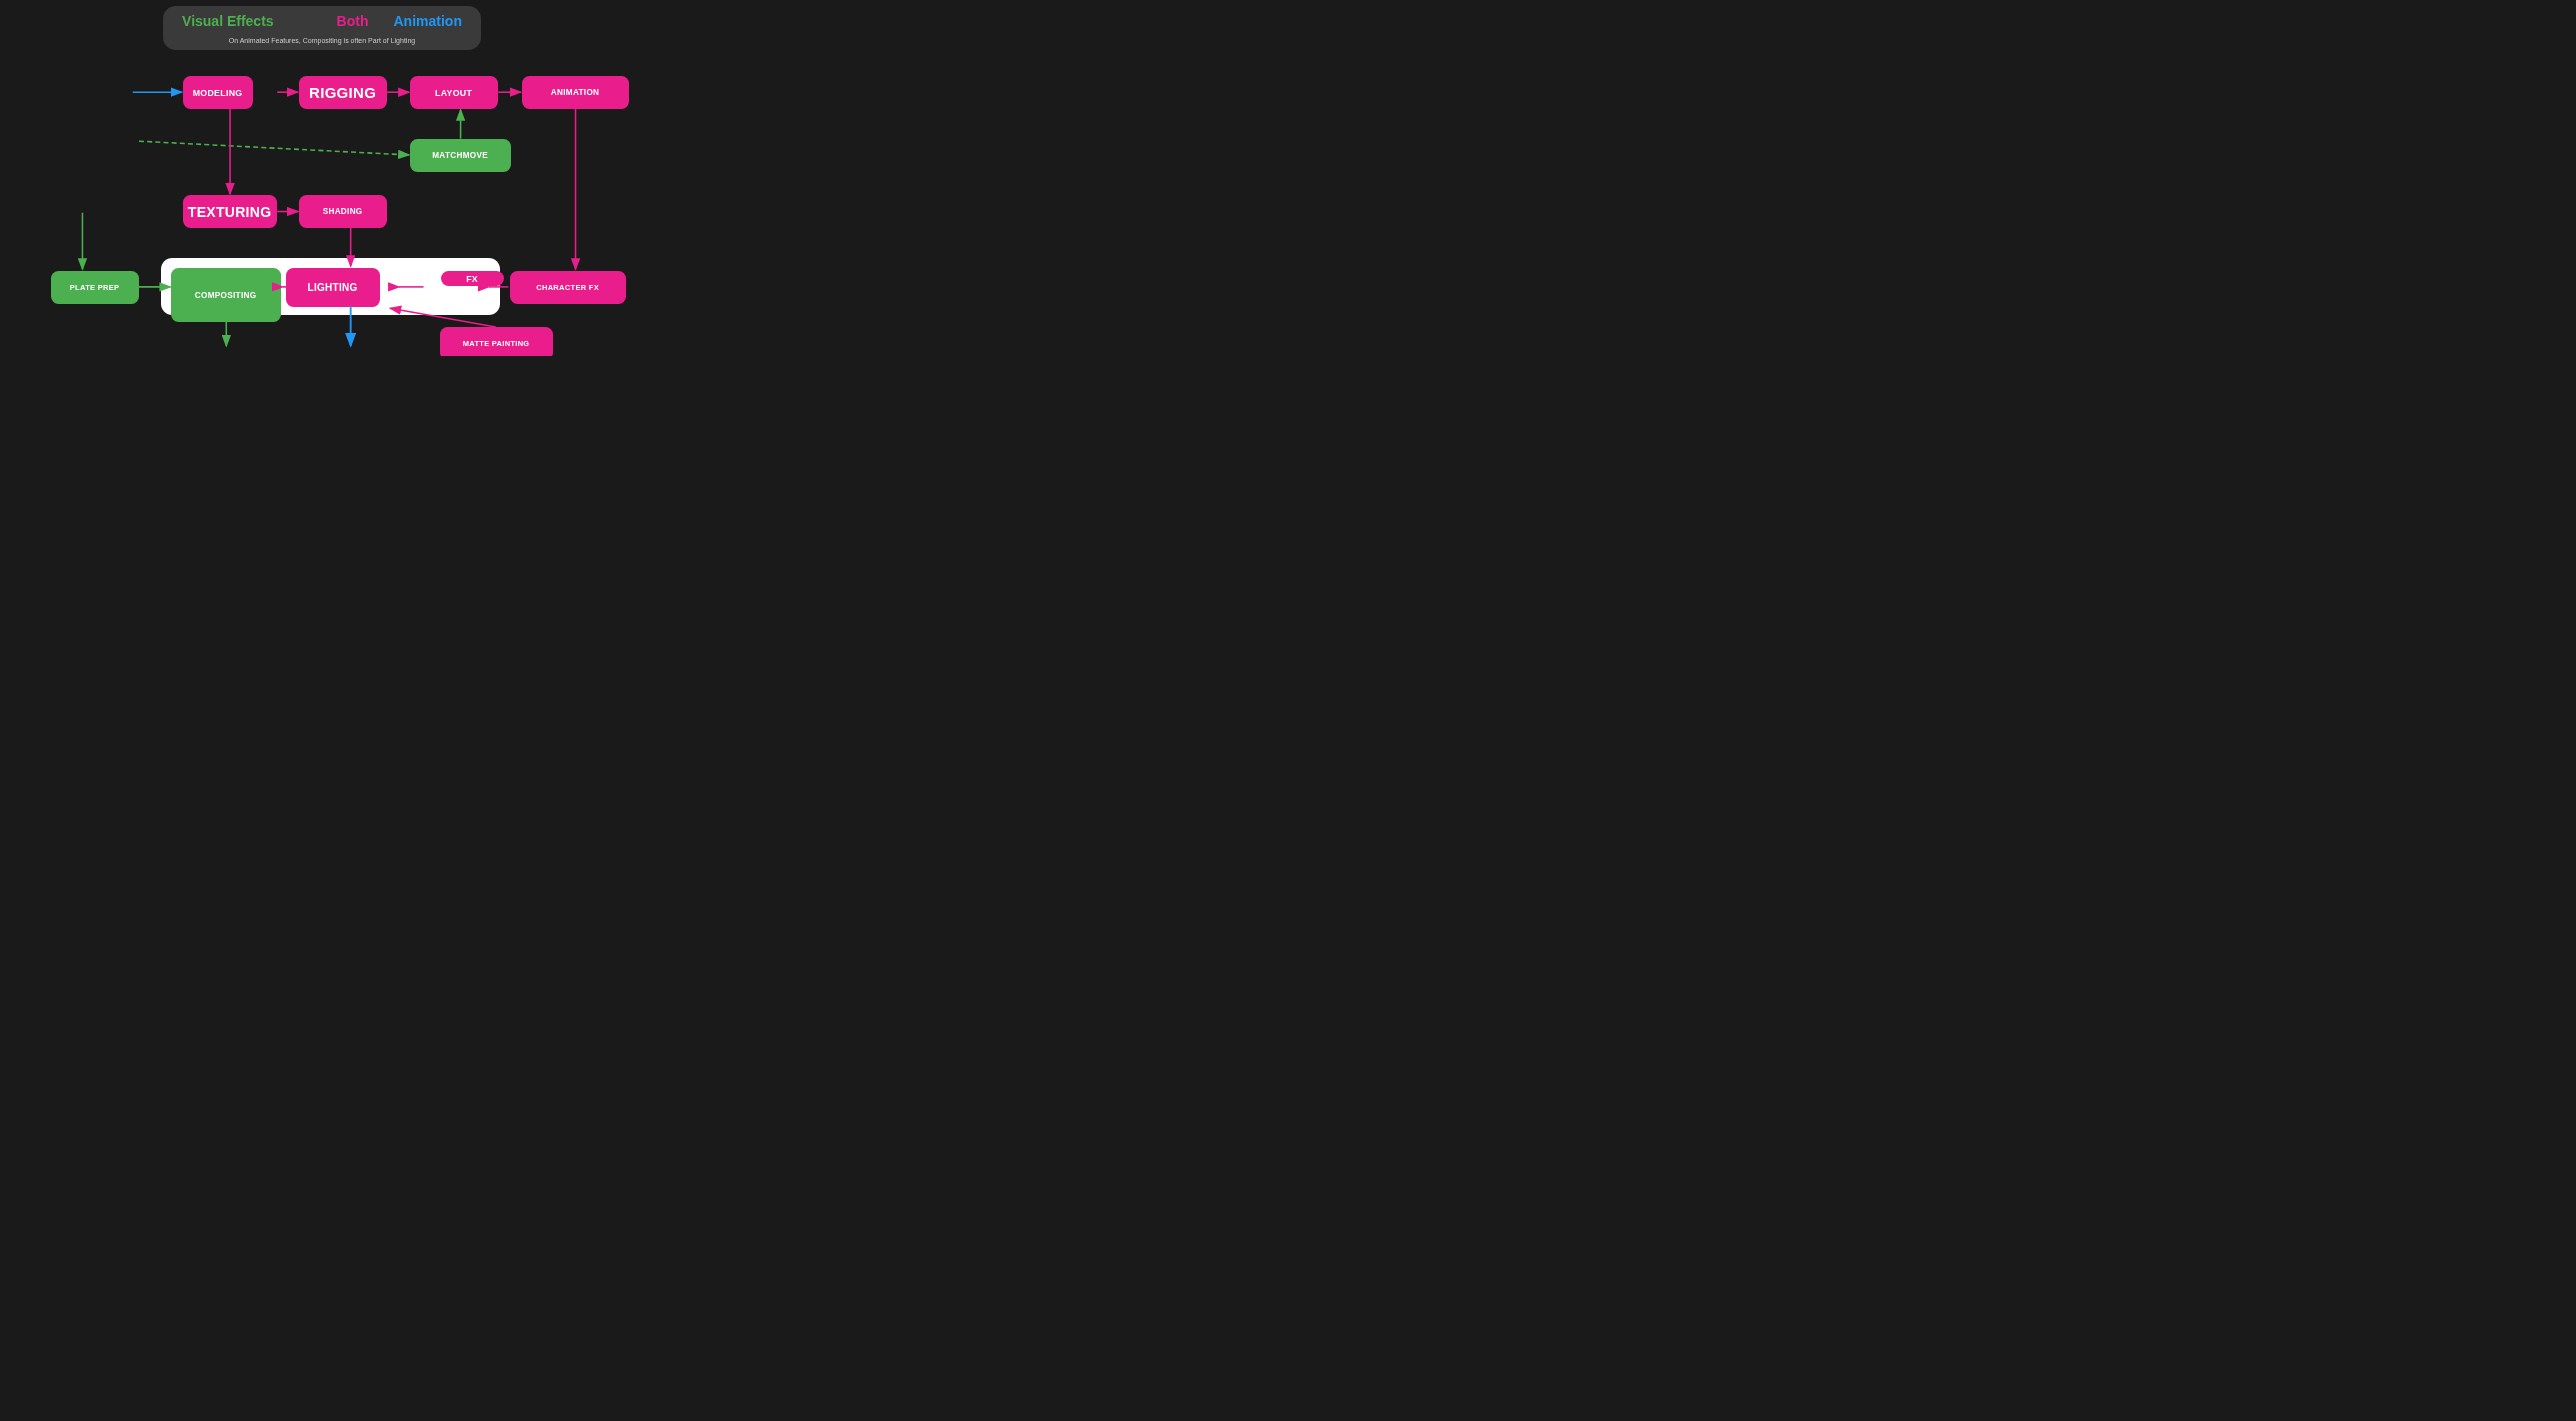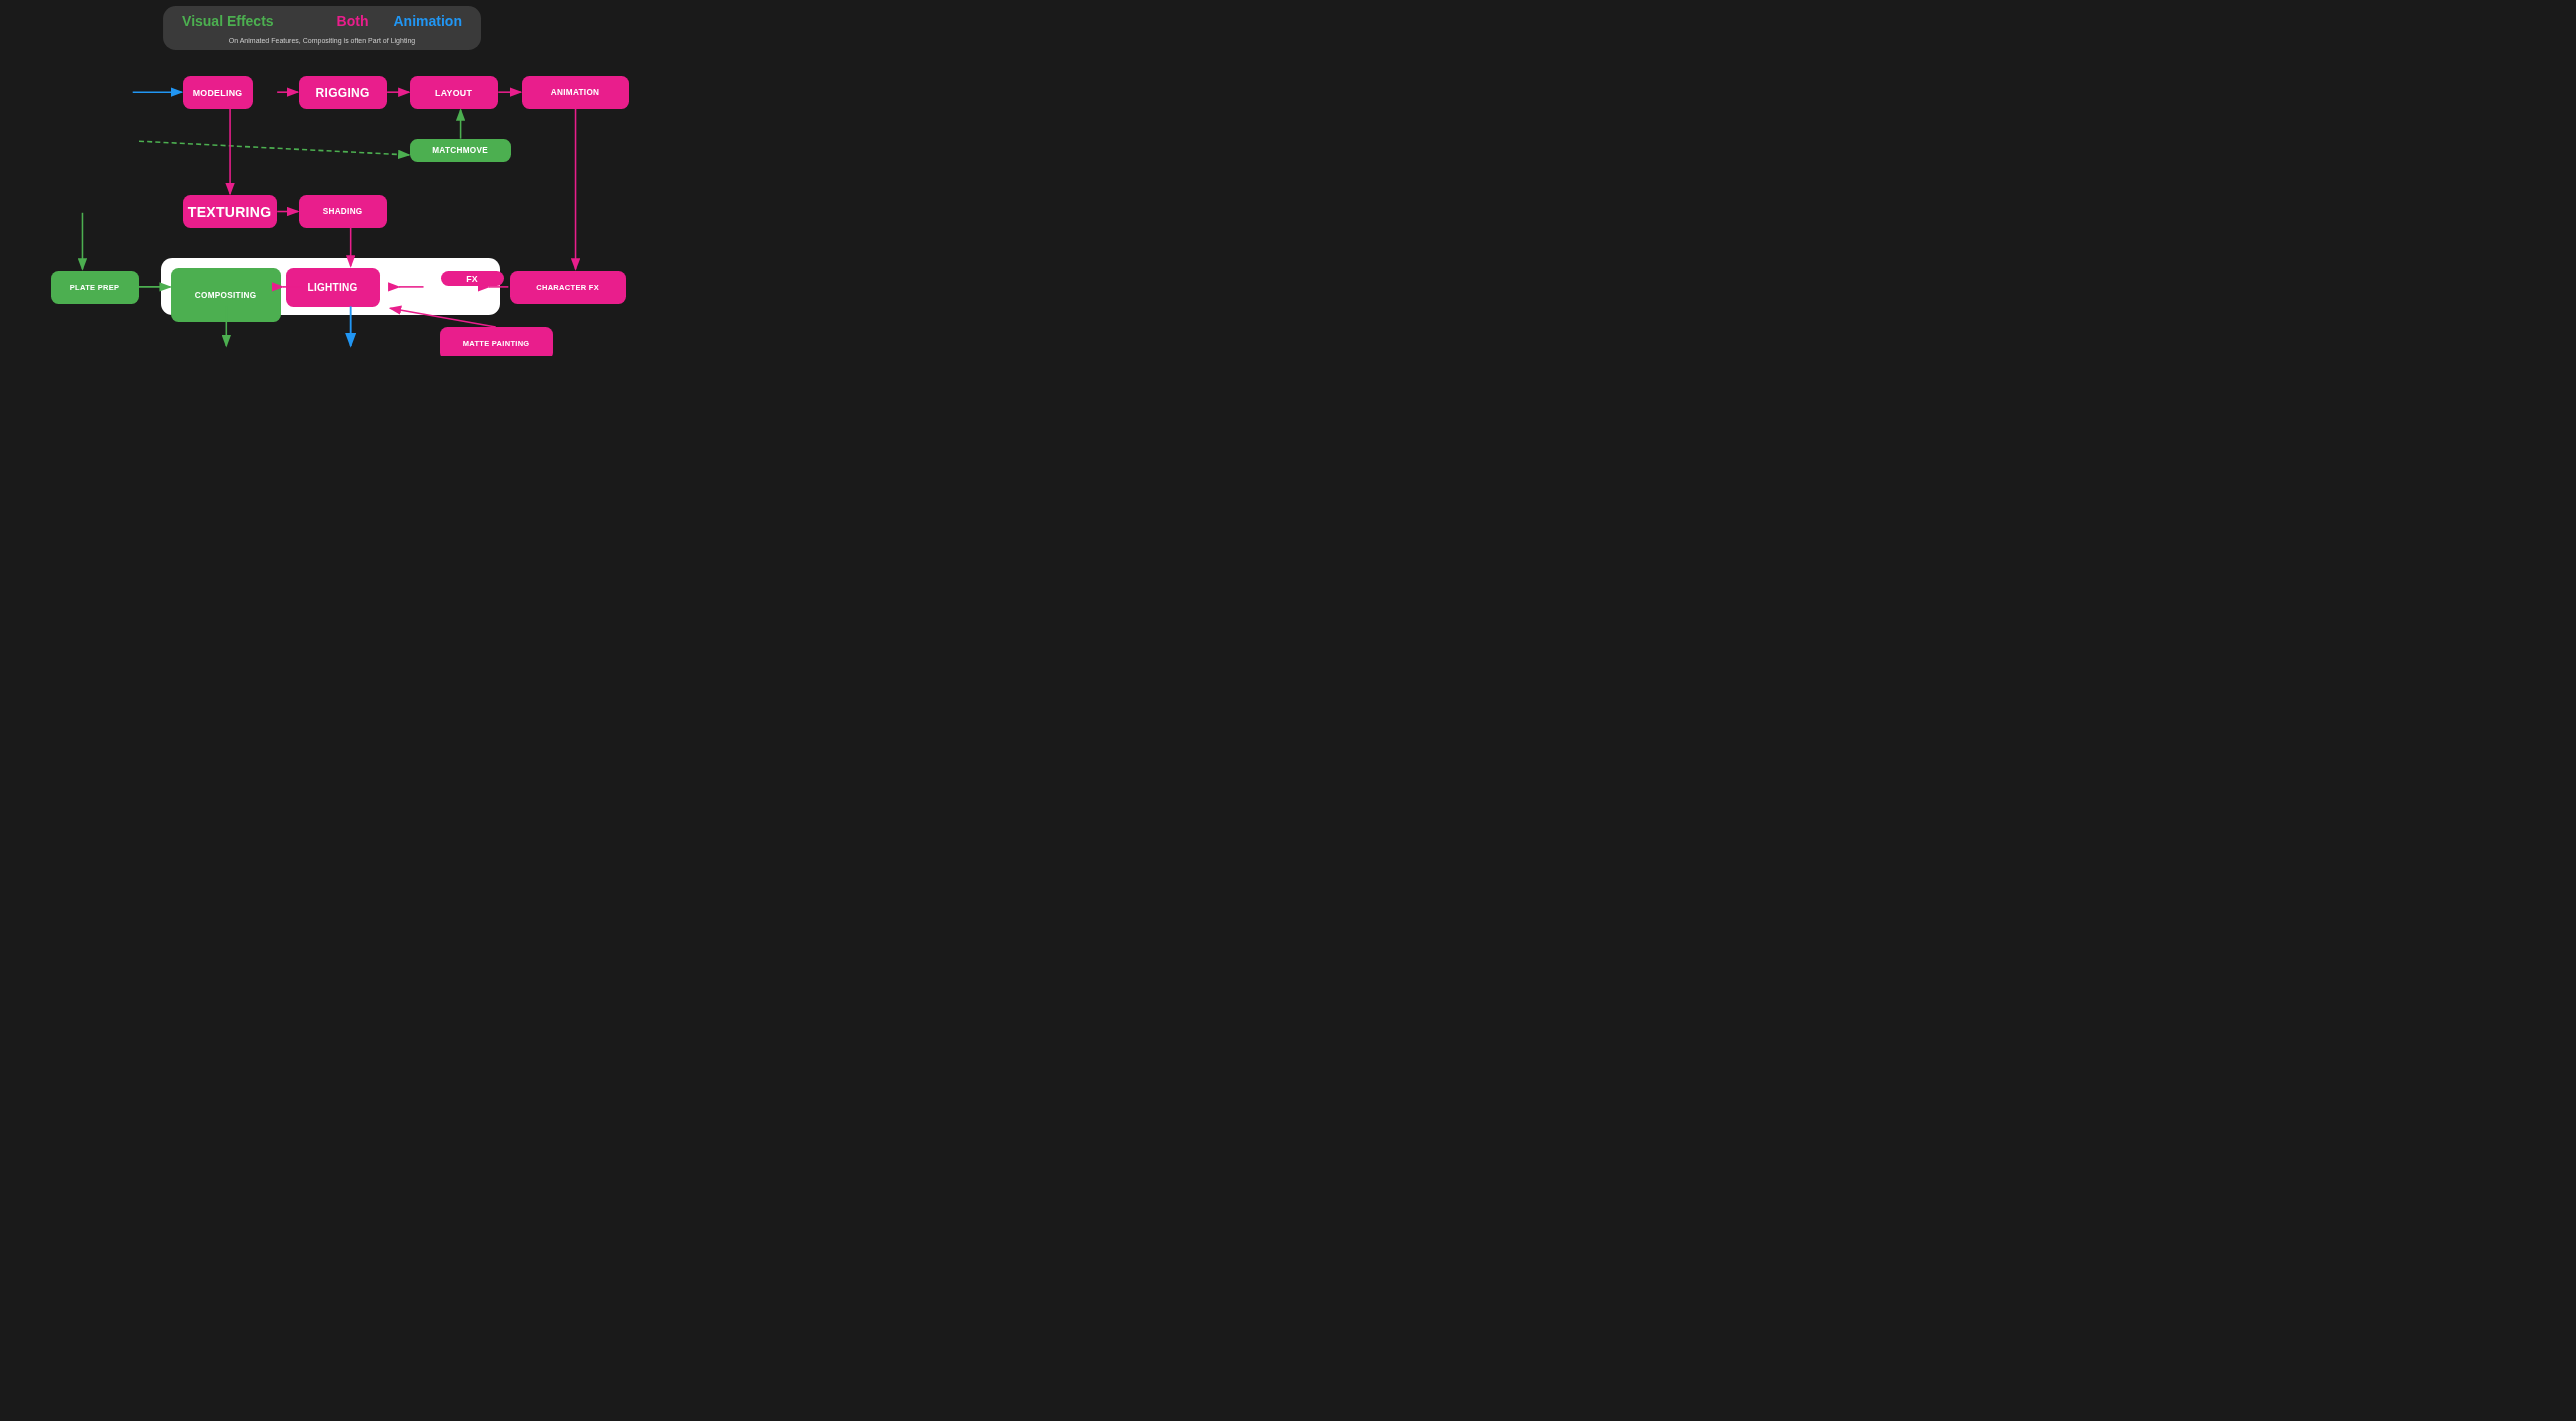--- a/index.html
+++ b/index.html
@@ -94,33 +94,33 @@
   <div class="legend-sub">On Animated Features, Compositing is often Part of Lighting</div>
 </div>
 
 <div class="diagram">
 
 
   <div class="box box-pink" style="left:170px; top:19px; width:70px; height:33px; font-size:8.8px;">
     <span>MODELING</span>
   </div>
 
-  <div class="box box-pink" style="left:286px; top:19px; width:88px; height:33px; font-size:12px;">
+  <div class="box box-pink" style="left:286px; top:19px; width:88px; height:33px; font-size:15px;">
     <span>RIGGING</span>
   </div>
 
   <div class="box box-pink" style="left:397px; top:19px; width:88px; height:33px; font-size:8.8px;">
     <span>LAYOUT</span>
   </div>
 
   <div class="box box-pink" style="left:509px; top:19px; width:107px; height:33px; font-size:8.2px;">
     <span>ANIMATION</span>
   </div>
 
-  <div class="box box-green" style="left:397px; top:82px; width:101px; height:23px; font-size:8.2px;">
+  <div class="box box-green" style="left:397px; top:82px; width:101px; height:33px; font-size:8.2px;">
     <span>MATCHMOVE</span>
   </div>
 
   <div class="box box-pink" style="left:170px; top:138px; width:94px; height:33px; font-size:14px;">
     <span>TEXTURING</span>
   </div>
 
   <div class="box box-pink" style="left:286px; top:138px; width:88px; height:33px; font-size:8.2px;">
     <span>SHADING</span>
   </div>

